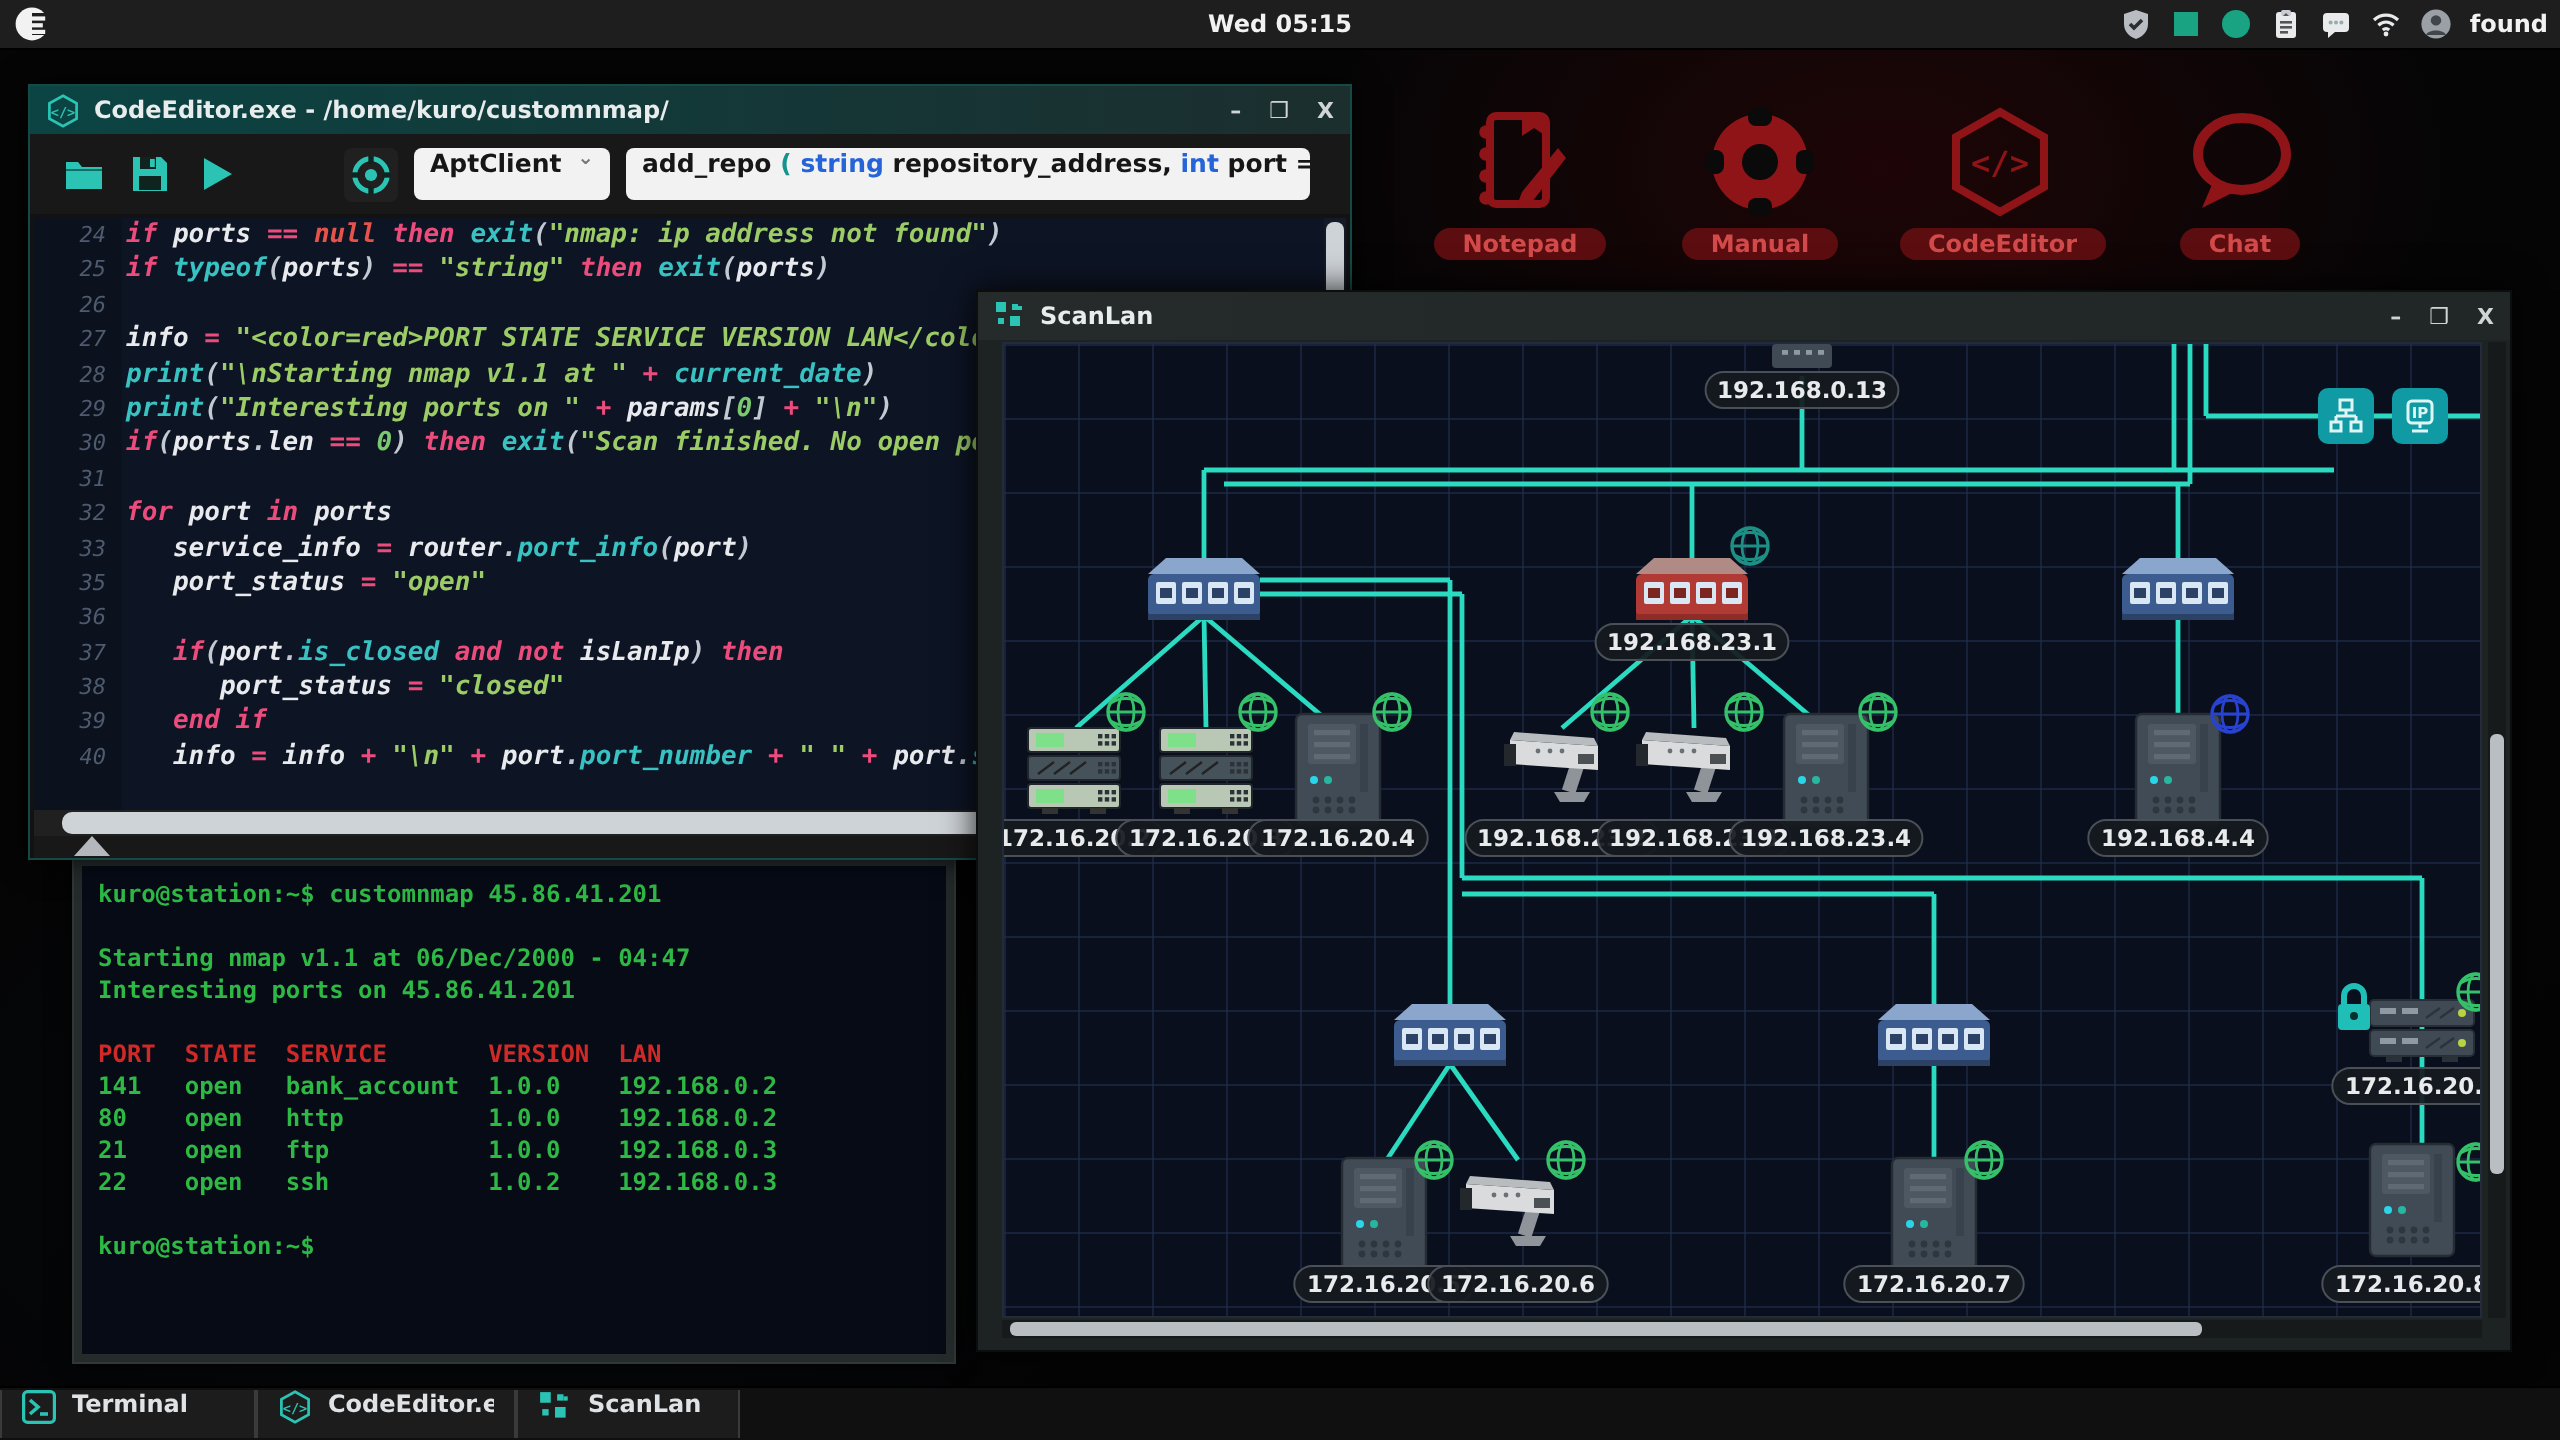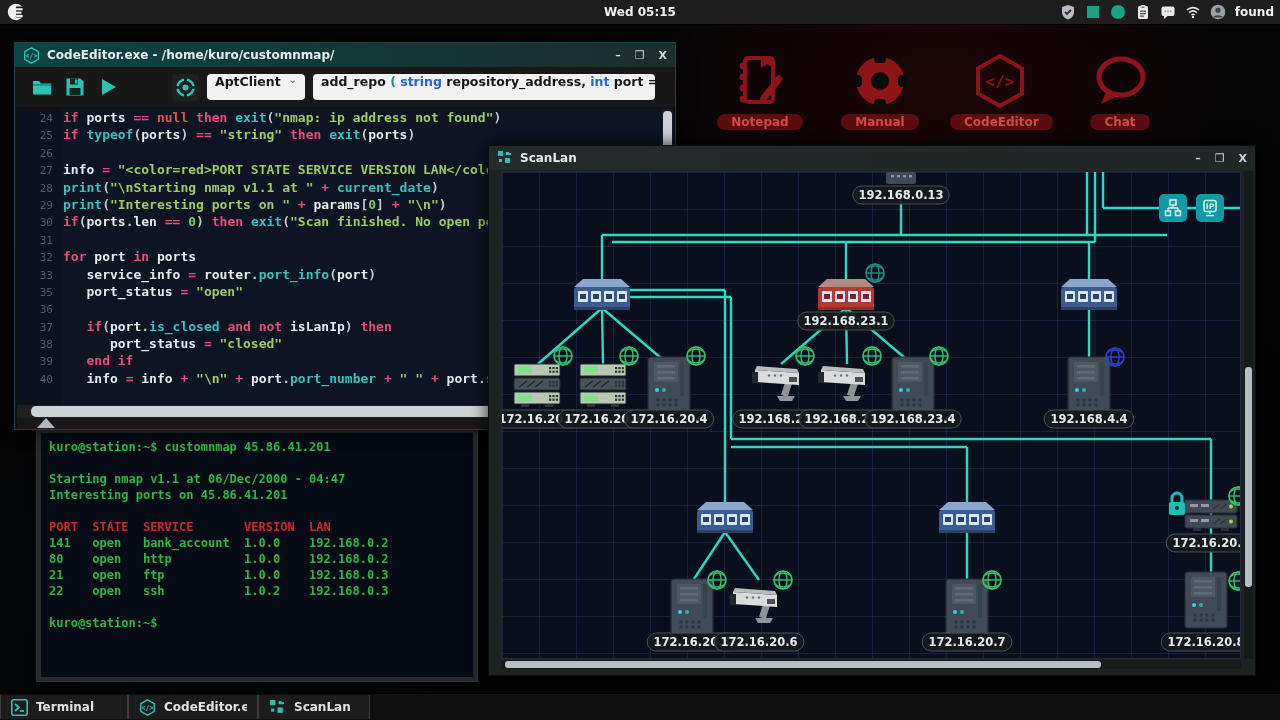--- a/index.html
+++ b/index.html
@@ -39,21 +39,21 @@
     display:flex;align-items:center;justify-content:center;}
   .dropdown{background:#f2f2f2;border-radius:4px;height:26px;display:flex;align-items:flex-start;
     padding:0 8px;font-size:12.5px;font-weight:bold;color:#161616;gap:4px;}
   #class-dd{width:82px;justify-content:space-between;}
   #sig-dd{width:326px;white-space:nowrap;overflow:hidden;}
   .chev{color:#777;font-size:10px;}
   .tok-type{color:#2563d8;} .tok-paren{color:#14948c;} .tok-plain{color:#161616;}
   #code-area{position:absolute;left:2px;top:66px;right:2px;bottom:24px;background:#0d1424;overflow:hidden;}
   #gutter-bg{position:absolute;left:0;top:0;width:44px;bottom:0;background:#0b111d;}
   .code-line{position:relative;height:17.4px;line-height:17.4px;white-space:pre;
-    font-family:"DejaVu Sans Mono","Liberation Mono",monospace;font-size:13px;font-weight:600;}
+    font-family:"DejaVu Sans Mono","Liberation Mono",monospace;font-size:13px;font-weight:600;font-style:italic;}
   .code-line .ln{display:inline-block;width:36px;padding-right:10px;text-align:right;color:#4e5a6e;
     font-size:11px;font-weight:normal;}
   .c-kw{color:#ec4c7c;} .c-op{color:#ec4c7c;} .c-fn{color:#38c2c2;} .c-str{color:#9ccc65;}
   .c-num{color:#7bc96f;} .c-id{color:#e8eaed;} .c-pl{color:#c3c9d2;} .c-red{color:#e5534b;}
   #code-vscroll{position:absolute;right:2px;top:66px;width:11px;bottom:24px;background:#141a28;}
   #code-vthumb{position:absolute;left:1px;top:2px;width:9px;height:38px;background:#ced3d7;border-radius:4px;}
   #code-hscroll{position:absolute;left:2px;right:2px;bottom:11px;height:13px;background:#202020;}
   #code-hthumb{position:absolute;left:14px;top:1px;height:11px;width:608px;background:#ced3d7;border-radius:5px;}
   #code-bottom{position:absolute;left:2px;right:2px;bottom:0;height:11px;background:#181818;}
   #code-expander{position:absolute;left:22px;bottom:1px;width:0;height:0;
@@ -79,21 +79,21 @@
   #mapsvg{position:absolute;left:0;top:0;}
   .map-btn{position:absolute;width:28px;height:28px;background:#0f9aa4;border-radius:5px;
     display:flex;align-items:center;justify-content:center;z-index:5;}
   #scan-vscroll{position:absolute;right:2px;top:25px;width:9px;height:488px;background:#161a1a;}
   #scan-vthumb{position:absolute;left:1px;top:196px;width:7px;height:220px;background:#b9bec2;border-radius:3px;}
   #scan-hscroll{position:absolute;left:12px;bottom:6px;width:740px;height:9px;background:#161a1a;}
   #scan-hthumb{position:absolute;left:4px;top:1px;width:596px;height:7px;background:#b9bec2;border-radius:3px;}
   
   #taskbar{position:absolute;left:0;bottom:0;width:1280px;height:26px;background:#101010;
     border-top:1px solid #000;display:flex;align-items:center;z-index:60;}
-  .task-item{height:24px;margin-top:0;display:flex;align-items:center;gap:8px;padding:0 10px;
+  .task-item{height:24px;margin-top:0;display:flex;align-items:flex-start;gap:8px;padding:0 10px;
     background:#1c1c1c;border:1px solid #3a3a3a;border-top:none;border-bottom:none;box-sizing:border-box;}
   .task-item .tlabel{color:#dfe3e6;font-size:12px;font-weight:bold;white-space:nowrap;overflow:hidden;}
   .task-item svg{width:17px;height:17px;flex:none;}
 </style>
 </head>
 <body>
 
 <div id="screen">
 
   <div id="desktop">

